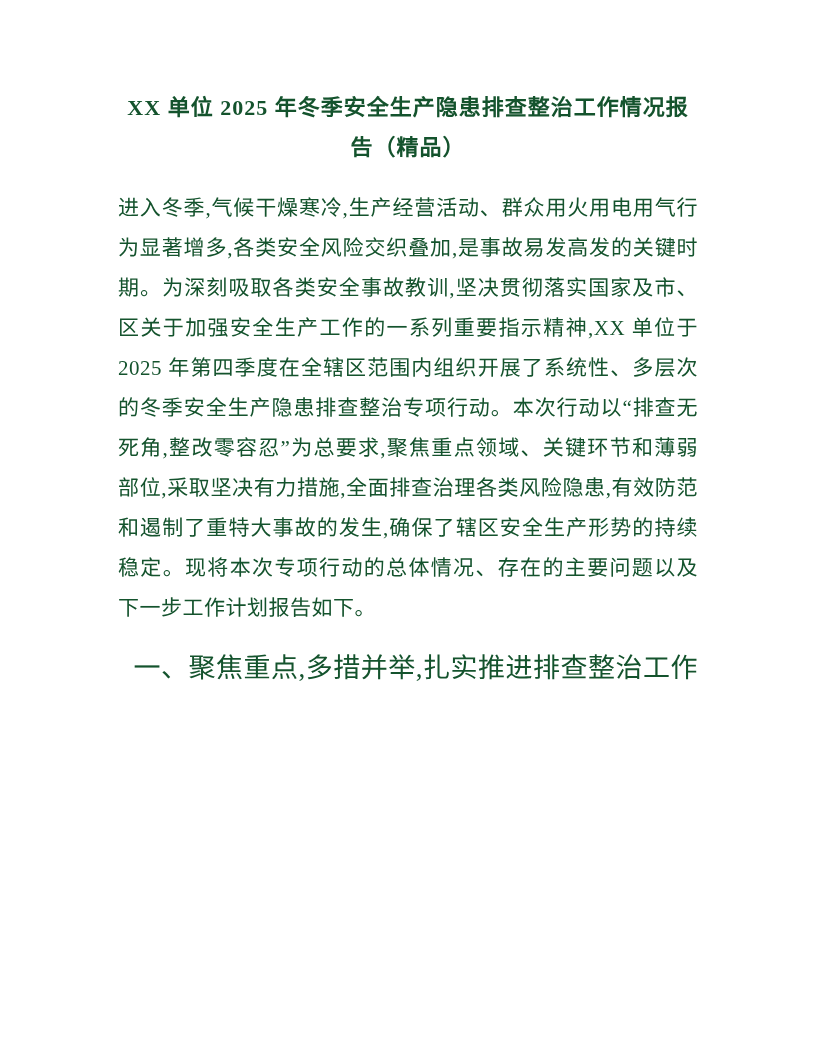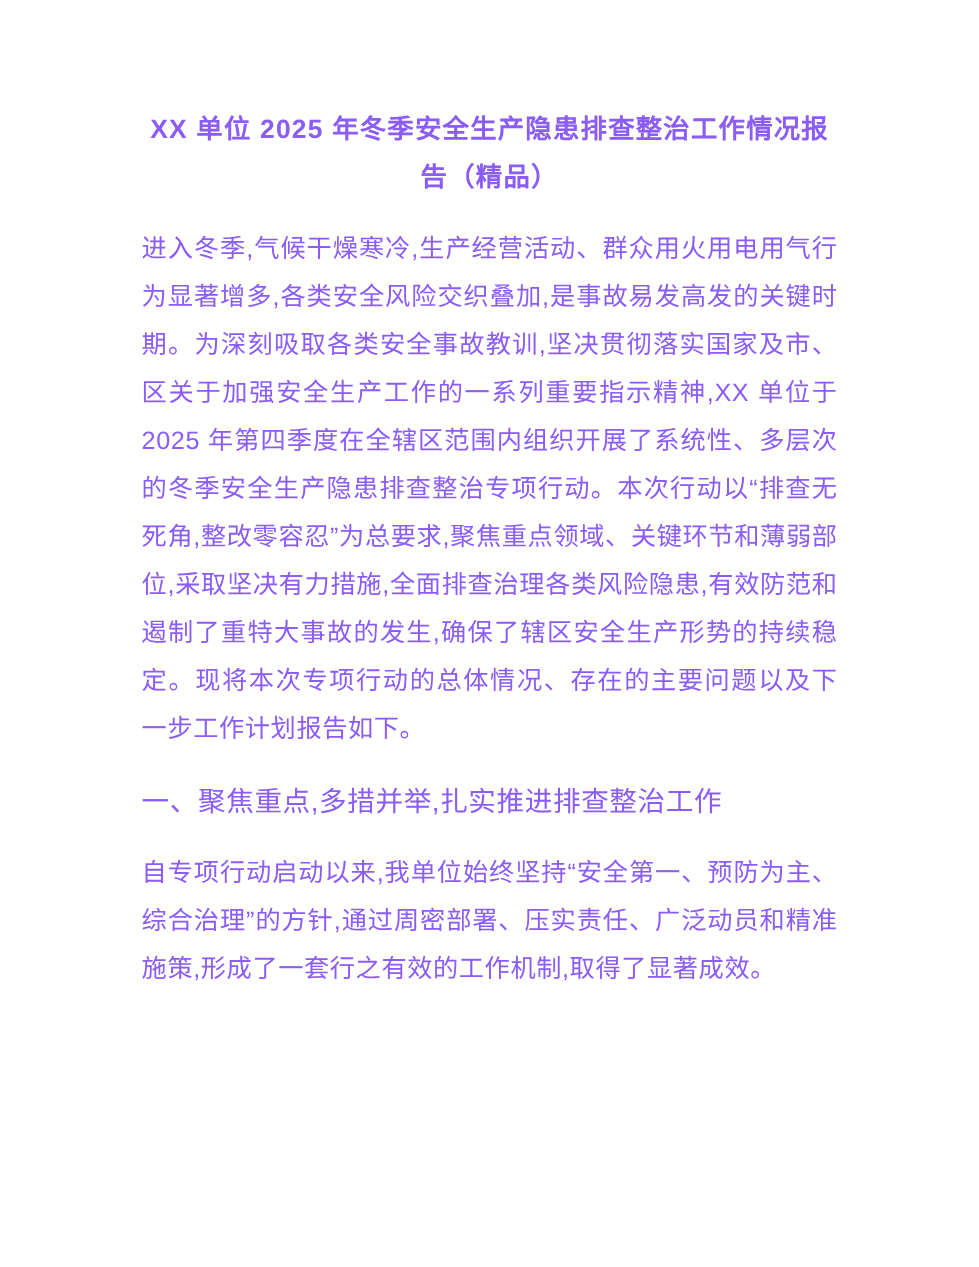--- a/index.html
+++ b/index.html
@@ -8,52 +8,51 @@
     background: #ffffff;
   }
   .page {
     position: relative;
     width: 816px;
     height: 1056px;
     box-sizing: border-box;
     background: #ffffff;
     padding: 88px 118px 0 118px;
     overflow: hidden;
-    font-family: Liberation Sans, sans-serif;
-    color: #8b5cf6;
+    font-family: Liberation Serif, serif;
+    color: #14532d;
   }
   .doc-title {
     margin: 0 0 20px 0;
     font-size: 22px;
     font-weight: bold;
     line-height: 40px;
     text-align: center;
     letter-spacing: 1px;
   }
   .body-para {
     margin: 0 0 20px 0;
     font-size: 21px;
     line-height: 40px;
     text-align: justify;
     text-justify: inter-ideograph;
     letter-spacing: 0.5px;
   }
   .section-heading {
     margin: 0 0 20px 0;
-    font-size: 23px;
+    font-size: 27px;
     line-height: 40px;
-    text-align: left;
+    text-align: right;
     letter-spacing: 0.5px;
   }
 </style>
 </head>
 <body>
 
 <div class="page">
   <h1 class="doc-title">XX 单位 2025 年冬季安全生产隐患排查整治工作情况报告（精品）</h1>
 
   <p class="body-para">进入冬季,气候干燥寒冷,生产经营活动、群众用火用电用气行为显著增多,各类安全风险交织叠加,是事故易发高发的关键时期。为深刻吸取各类安全事故教训,坚决贯彻落实国家及市、区关于加强安全生产工作的一系列重要指示精神,XX 单位于 2025 年第四季度在全辖区范围内组织开展了系统性、多层次的冬季安全生产隐患排查整治专项行动。本次行动以“排查无死角,整改零容忍”为总要求,聚焦重点领域、关键环节和薄弱部位,采取坚决有力措施,全面排查治理各类风险隐患,有效防范和遏制了重特大事故的发生,确保了辖区安全生产形势的持续稳定。现将本次专项行动的总体情况、存在的主要问题以及下一步工作计划报告如下。</p>
 
   <p class="section-heading">一、聚焦重点,多措并举,扎实推进排查整治工作</p>
 
-  <p class="body-para">自专项行动启动以来,我单位始终坚持“安全第一、预防为主、综合治理”的方针,通过周密部署、压实责任、广泛动员和精准施策,形成了一套行之有效的工作机制,取得了显著成效。</p>
 
 </div>
 
 </body></html>

